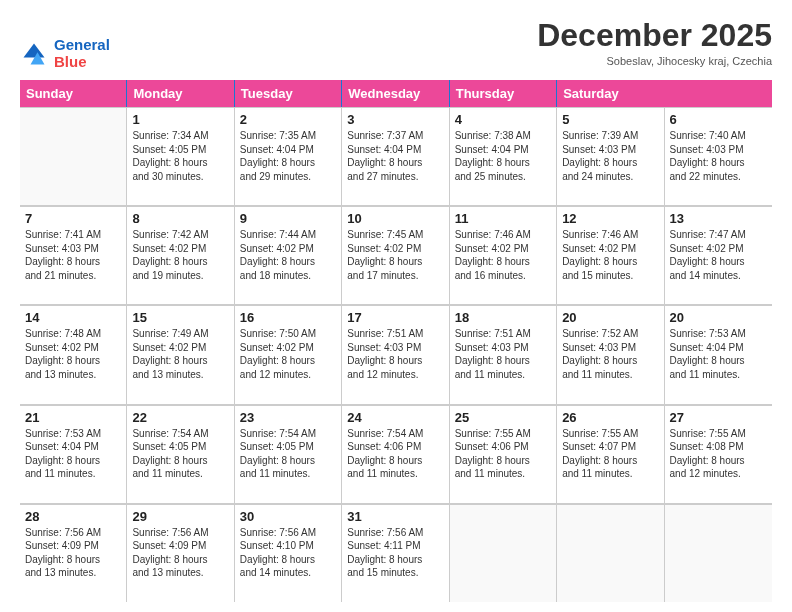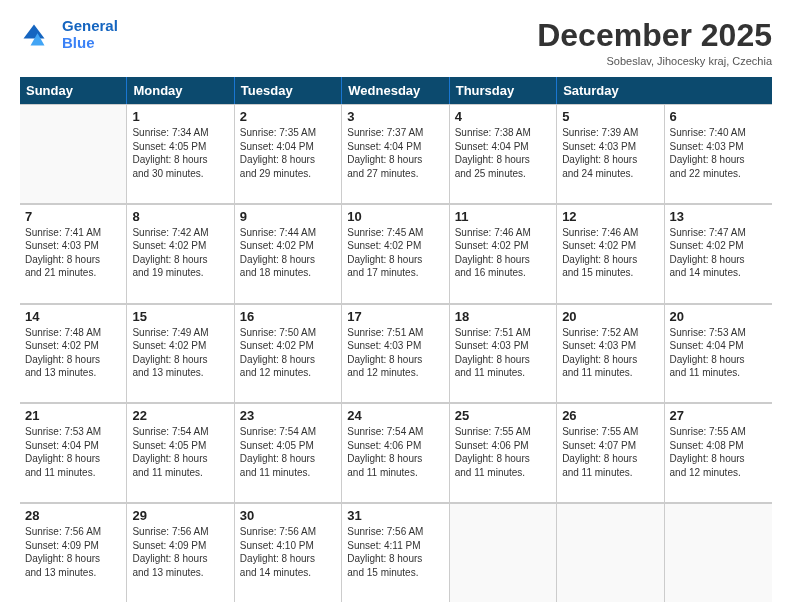--- a/index.html
+++ b/index.html
@@ -19,21 +19,22 @@
     }
     .header {
       display: flex;
       justify-content: space-between;
       align-items: flex-start;
       margin-bottom: 10px;
     }
     .logo {
       display: flex;
       align-items: center;
-      gap: 14px;
+      gap: 6px;
+      margin-top: 19px;
     }
     .logo-text {
       font-size: 15px;
       font-weight: bold;
       color: #333;
       line-height: 1.1;
     }
     .logo-text span {
       color: #1565c0;
     }
@@ -56,21 +57,21 @@
       margin-top: 2px;
     }
     .calendar {
       flex: 1;
       display: flex;
       flex-direction: column;
     }
     .cal-header {
       display: grid;
       grid-template-columns: repeat(7, 1fr);
-      background: #0c4a6e;
+      background: #ec4899;
     }
     .cal-header-cell {
       color: #fff;
       font-size: 13px;
       font-weight: bold;
       padding: 6px 6px;
       text-align: left;
       border-right: 1px solid #1976d2;
     }
     .cal-header-cell:last-child { border-right: none; }
@@ -115,21 +116,21 @@
 
 <div class="page">
   <div class="header">
     <div class="logo">
       <svg class="logo-icon" viewBox="0 0 32 32">
         <polygon points="16,4 28,20 4,20" fill="#1565c0"></polygon>
         <polygon points="20,14 28,28 12,28" fill="#42a5f5"></polygon>
       </svg>
       <div class="logo-text">
         <div><span>General</span></div>
-        <div><span style="color:#3b82f6">Blue</span></div>
+        <div><span style="color:#ef4444">Blue</span></div>
       </div>
     </div>
     <div class="title-block">
       <div class="main-title">December 2025</div>
       <div class="subtitle">Sobeslav, Jihocesky kraj, Czechia</div>
     </div>
   </div>
 
   <div class="calendar">
     <div class="cal-header" id="cal-header">

